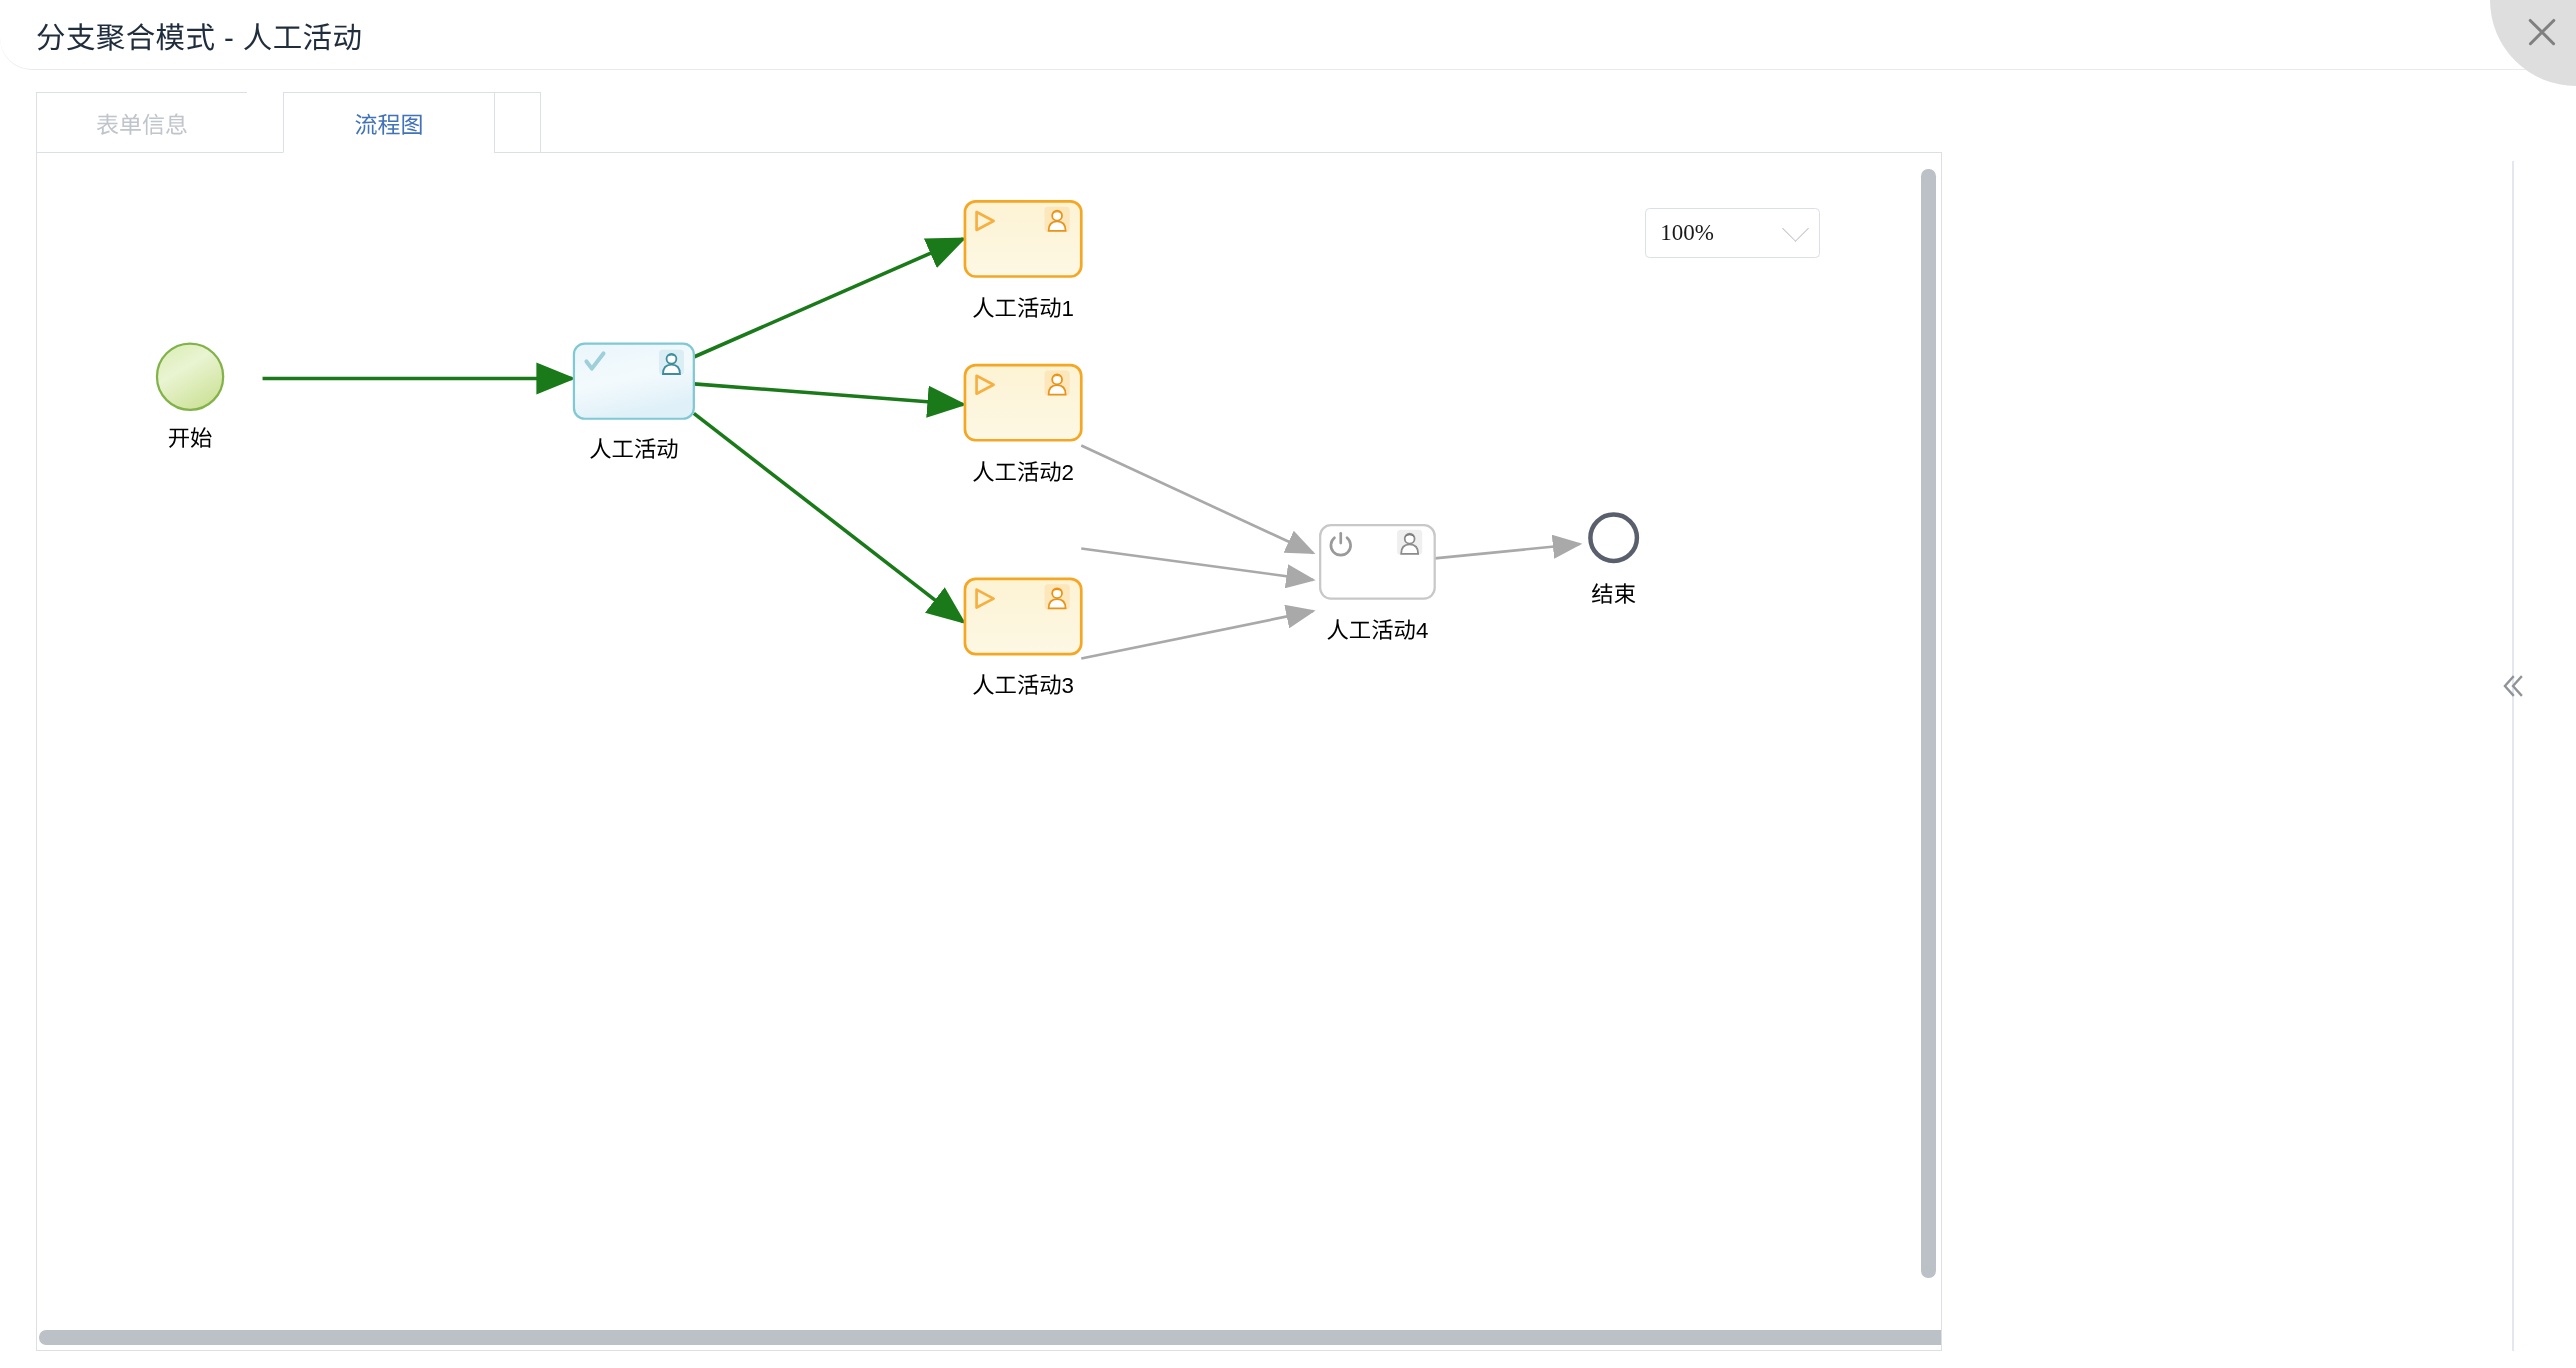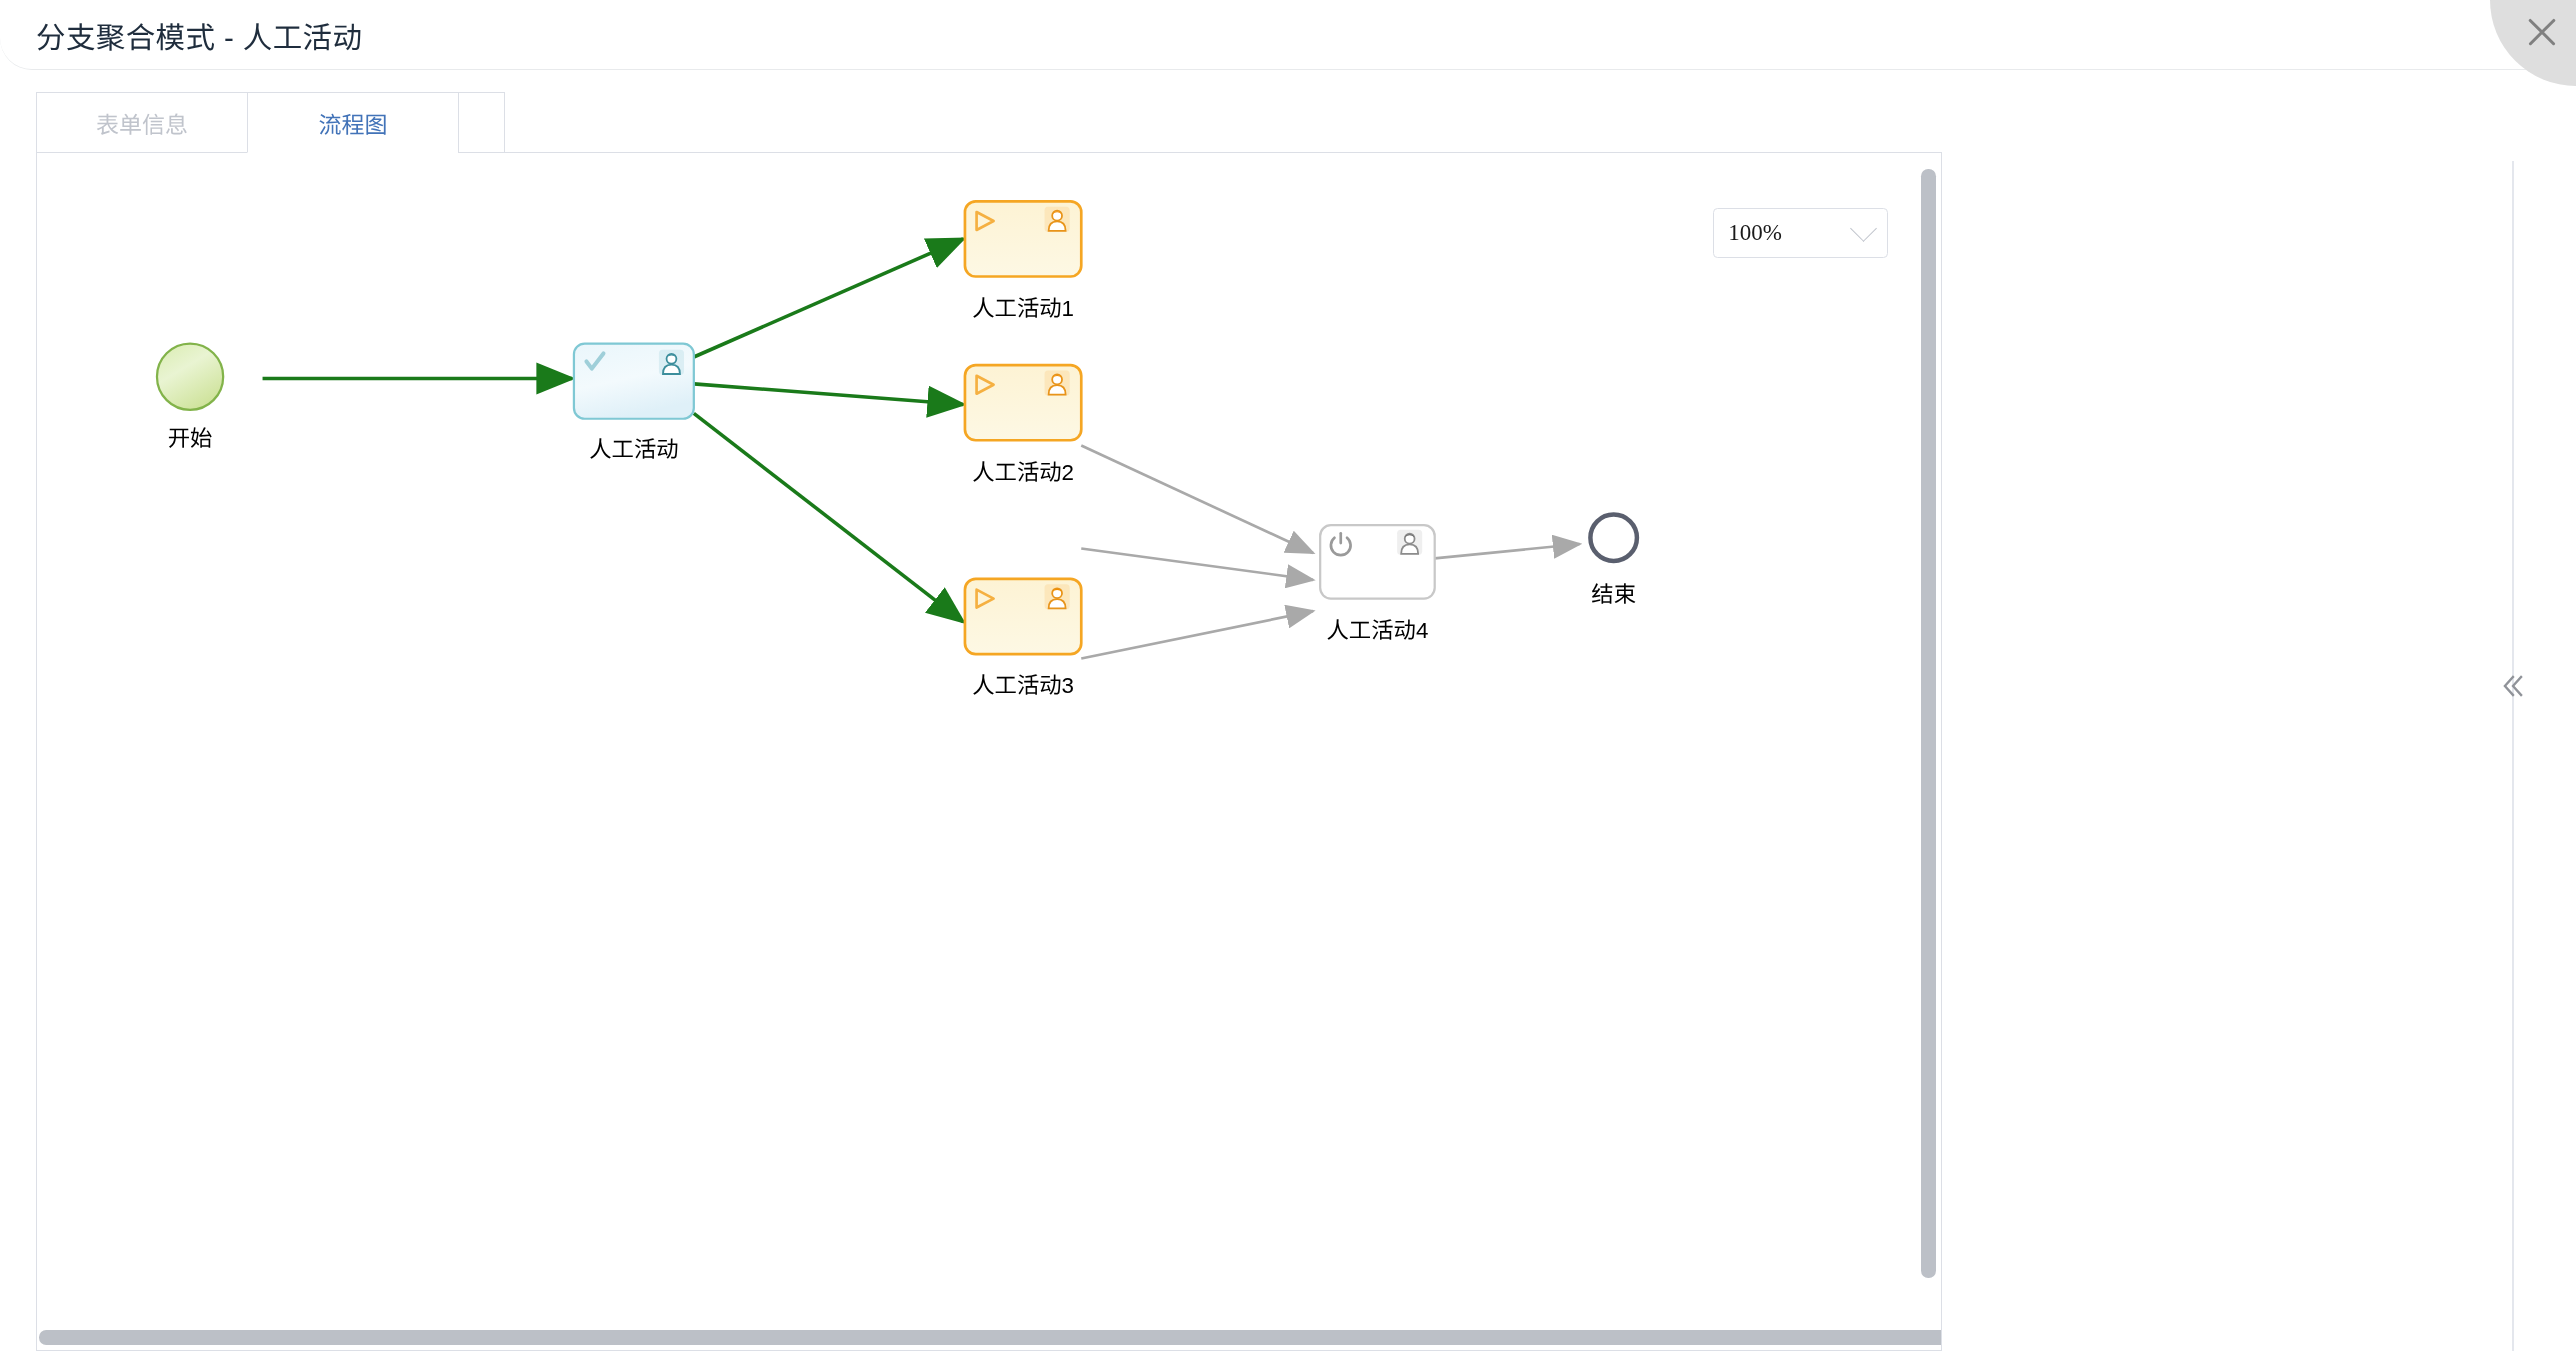--- a/index.html
+++ b/index.html
@@ -101,20 +101,21 @@
     background: #ffffff;
     color: #c0c4cc;
     cursor: pointer;
     white-space: nowrap;
   }
   .tab.active {
     color: #4273b8;
     border-bottom-color: #ffffff;
     position: relative;
     z-index: 2;
+    margin-left: 36px;
   }
   .tab.spacer {
     min-width: 47px;
     padding: 0;
     border-right: 0.9px solid #dcdfe6;
     cursor: default;
   }
 
   
   .panel {
@@ -125,21 +126,21 @@
     height: 1199px;
     box-sizing: border-box;
     border: 0.9px solid #dcdfe6;
     background: #ffffff;
     overflow: hidden;
   }
 
   
   .zoom-select {
     position: absolute;
-    left: 1676px;
+    left: 1608px;
     top: 55px;
     width: 175px;
     height: 50px;
     box-sizing: border-box;
     border: 0.9px solid #dcdfe6;
     border-radius: 4.5px;
     background: #ffffff;
     display: flex;
     align-items: center;
     padding: 0 14.3px;

